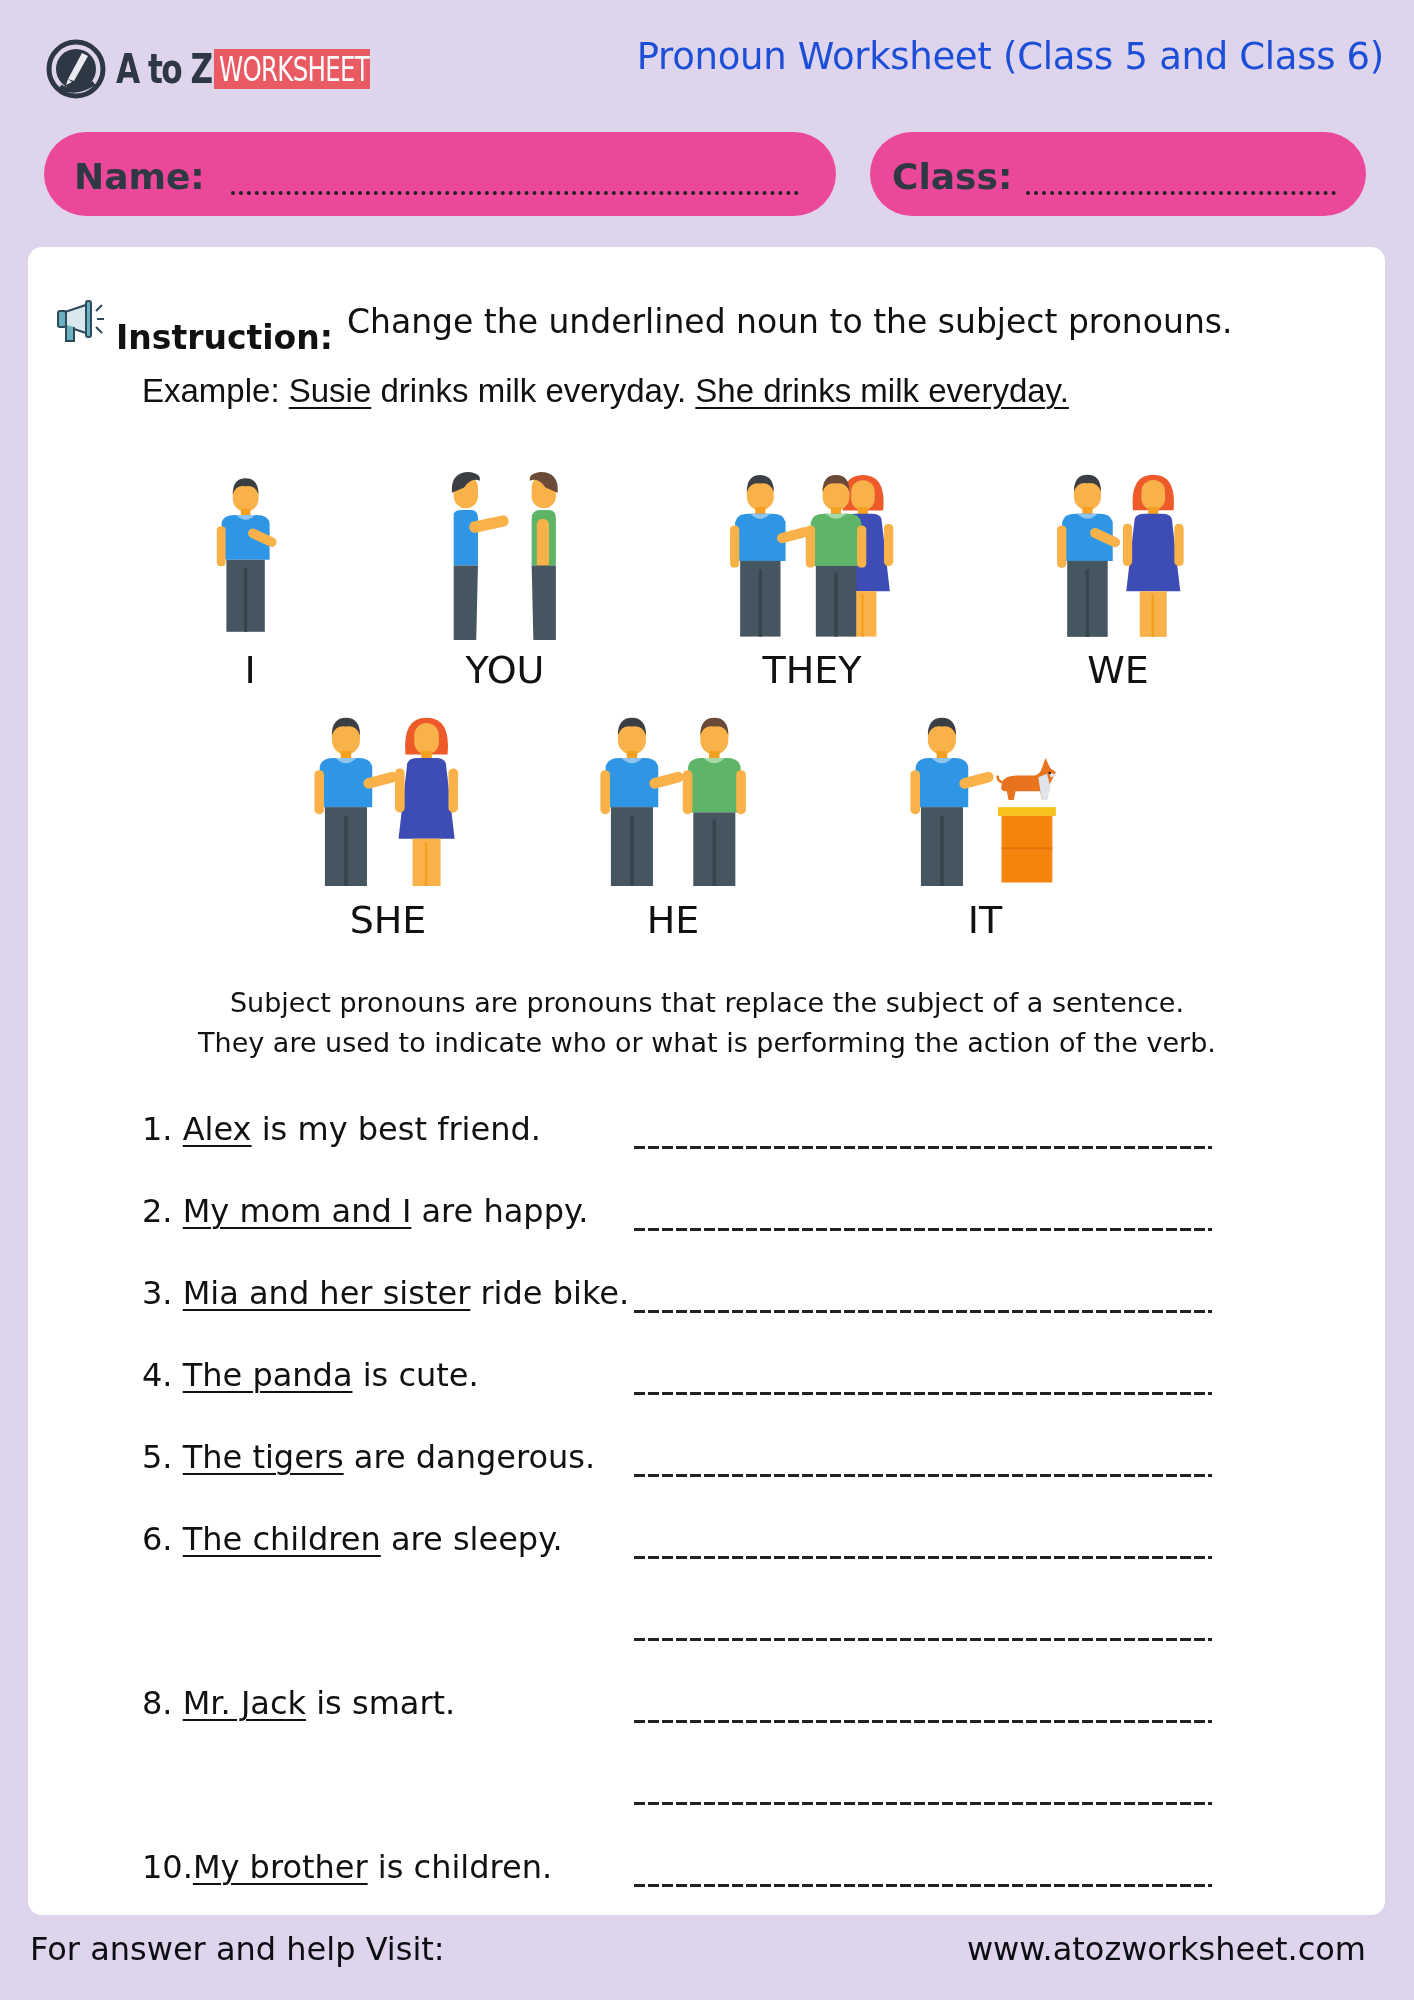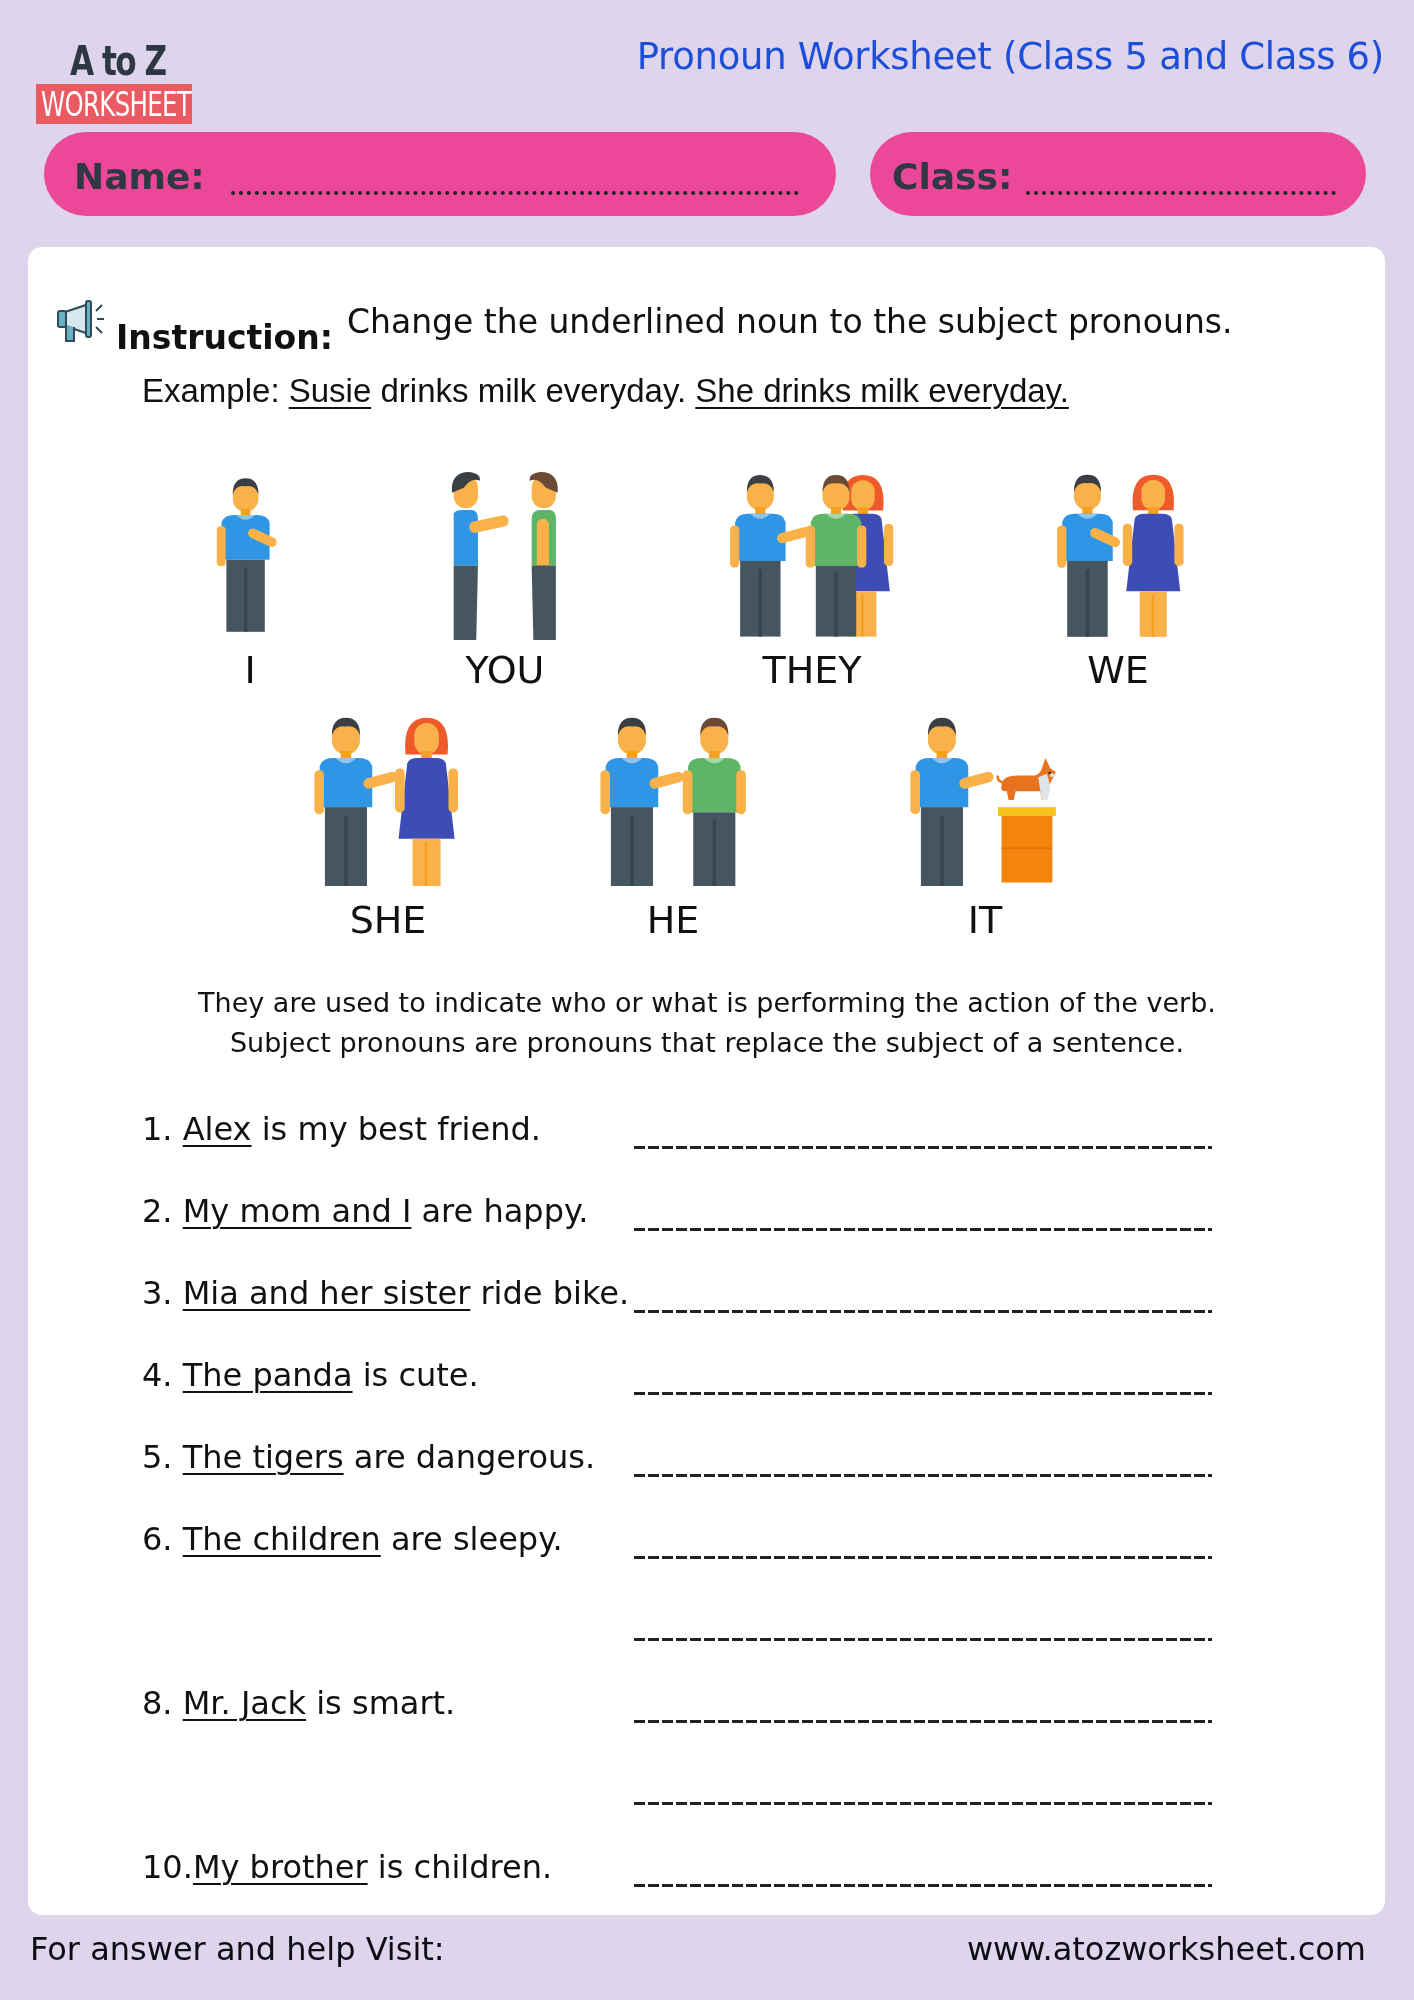--- a/index.html
+++ b/index.html
@@ -7,21 +7,21 @@
   body {
     background: #ded5ed;
     font-family: "Liberation Sans", "DejaVu Sans", sans-serif;
     color: #111;
     position: relative;
     overflow: hidden;
   }
   .abs { position: absolute; }
 
   
-  .logo { left: 30px; top: 38px; height: 62px; display: flex; align-items: center; flex-direction: column; }
+  .logo { left: 46px; top: 38px; height: 62px; display: flex; align-items: center; }
   .logo-icon { width: 60px; height: 60px; }
   .logo-atoz {
     margin-left: 10px; font-family: "DejaVu Sans", sans-serif; font-weight: bold;
     font-size: 40px; color: #2e3744; letter-spacing: -2px; transform: scaleX(0.78);
     transform-origin: left center; width: 92px; white-space: nowrap;
   }
   .logo-ws {
     margin-left: 6px; background: #ea5a63; color: #fff; height: 40px;
     padding: 0 5px; display: flex; 
     font-family: "DejaVu Sans", sans-serif; font-size: 34px; letter-spacing: -1px;
@@ -251,22 +251,22 @@
   <rect x="110" y="114" width="58" height="76" fill="#f5840f"></rect>
   <rect x="110" y="150" width="58" height="2" fill="#e07408"></rect>
   <use href="#corgi" x="104" y="56"></use>
 </svg>
 
 <div class="pron-label" style="left:388px;top:898px">SHE</div>
 <div class="pron-label" style="left:673px;top:898px">HE</div>
 <div class="pron-label" style="left:985px;top:898px">IT</div>
 
 <div class="abs desc" style="top:983px">
+  <div>Subject pronouns are pronouns that replace the subject of a sentence.</div>
   <div>They are used to indicate who or what is performing the action of the verb.</div>
-  <div>Subject pronouns are pronouns that replace the subject of a sentence.</div>
 </div>
 
 <div class="q-row" style="top:1110px">
   <div class="q-text"><span>1.</span> <span class="u">Alex</span> <span>is my best friend.</span></div>
   <div class="q-line"></div>
 </div>
 <div class="q-row" style="top:1192px">
   <div class="q-text"><span>2.</span> <span class="u">My mom and I</span> <span>are happy.</span></div>
   <div class="q-line"></div>
 </div>

